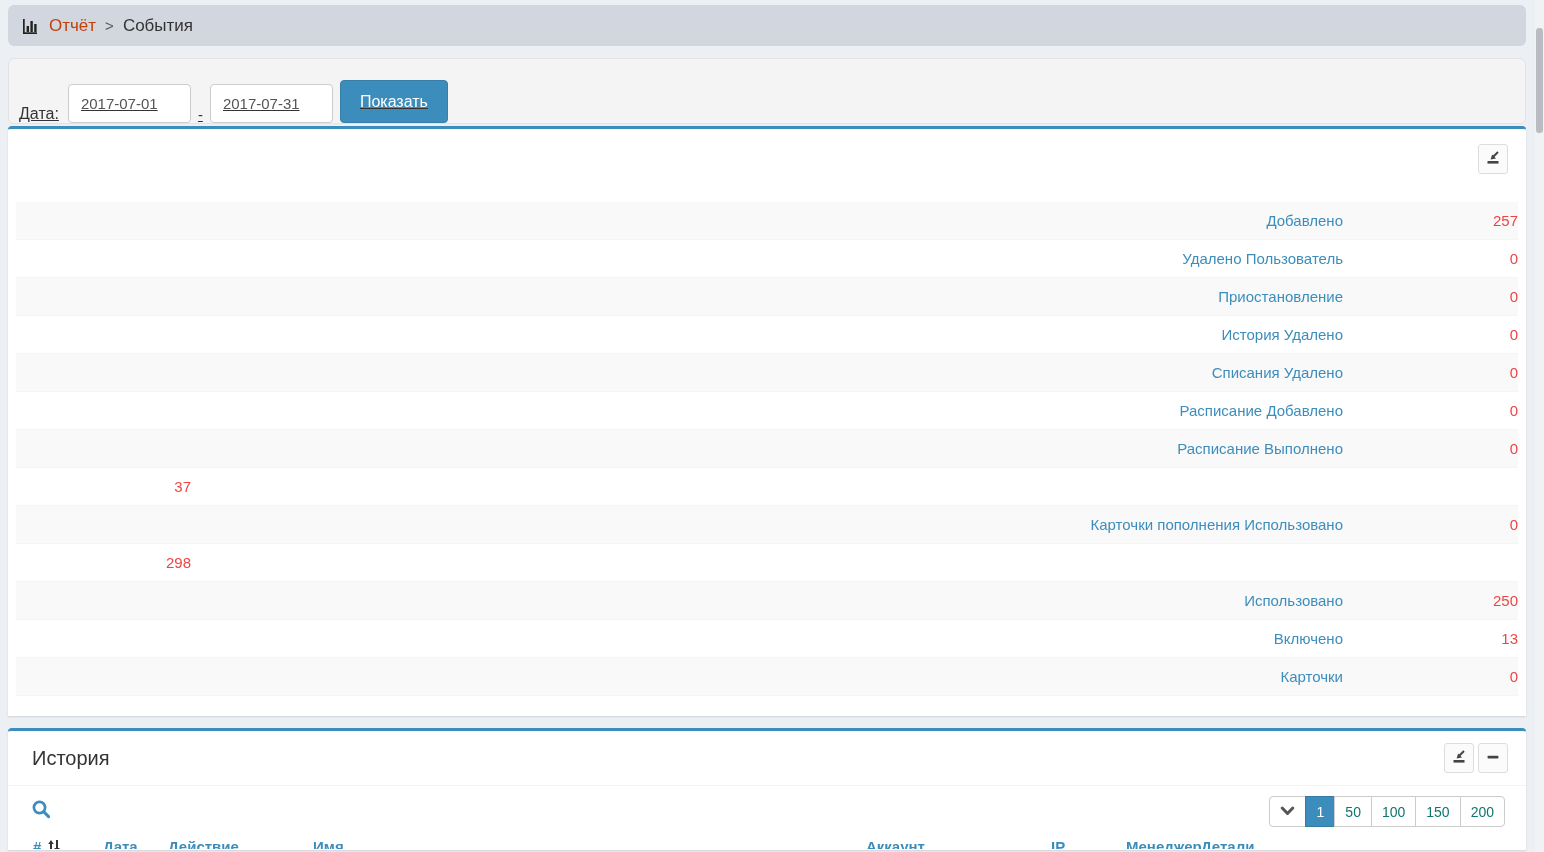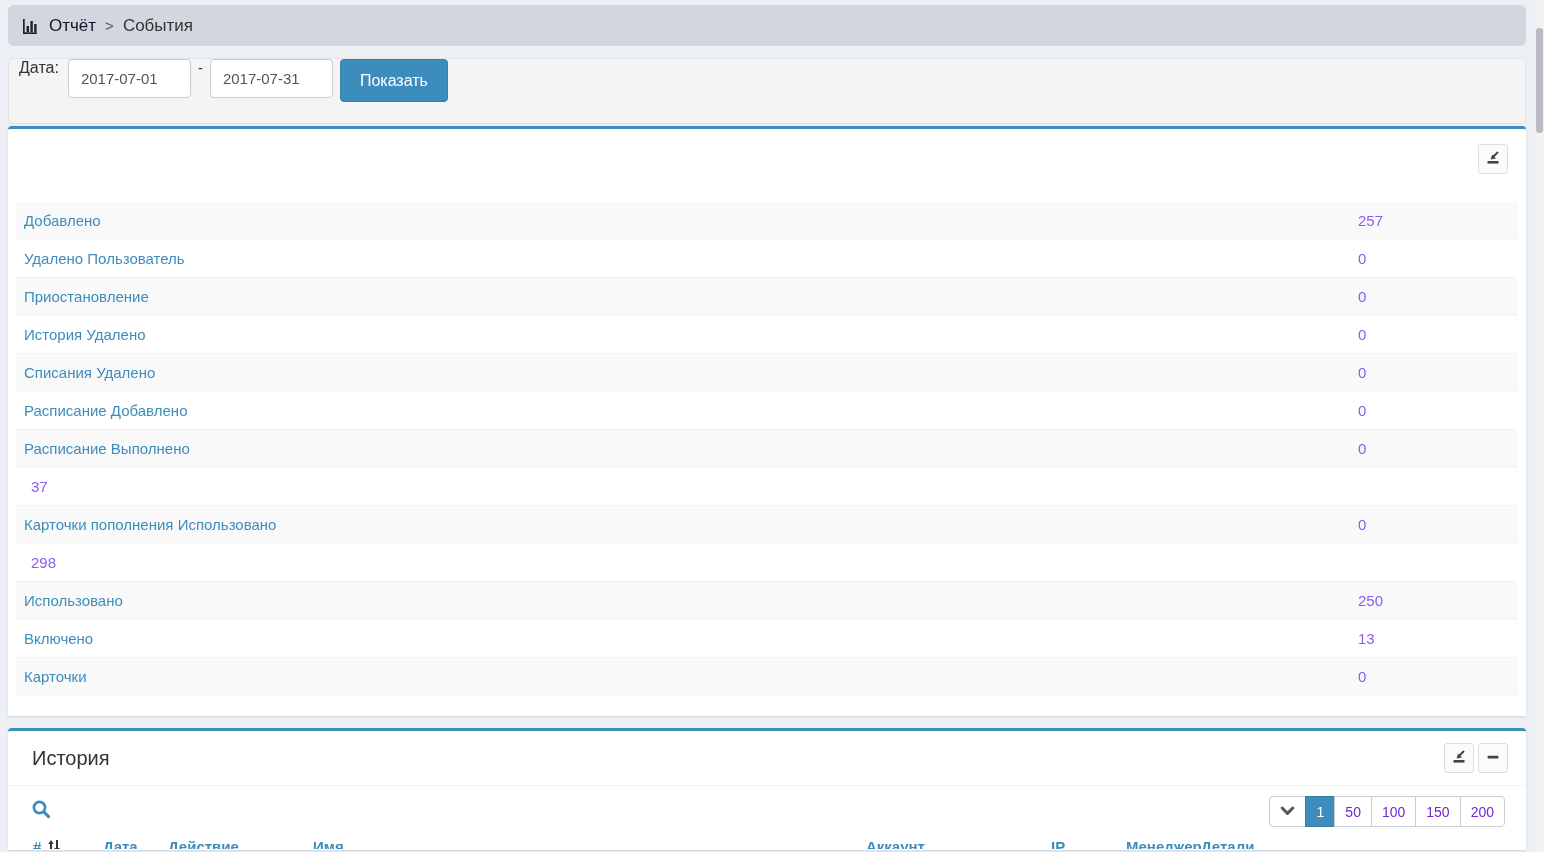--- a/index.html
+++ b/index.html
@@ -12,27 +12,27 @@
   }
   .content { position:absolute; left:8px; top:0; width:1518px; }
 
   
   .breadcrumb-bar {
     margin-top:5px; height:41px; background:#d2d6de; border-radius:6px;
     display:flex; align-items:center; padding:0 14px; font-size:17px; color:#333;
   }
   .bc-icon { display:flex; align-items:center; margin-right:9px; }
   .bc-sep { color:#555; font-size:15px; margin:0 9px; }
-  .bc-link { color:#0f172a; }
+  .bc-link { color:#c2410c; }
 
   
   .filter-bar {
     margin-top:12px; height:66px; background:#f4f4f4;
     border:1px solid #e3e3e3; border-radius:6px;
-    display:flex; align-items:flex-start; padding:0 10px;
+    display:flex; align-items:flex-end; padding:0 10px;text-decoration:underline;
   }
   .date-label { font-size:16px; color:#333; margin-right:9px; }
   .date-input {
     width:123px; height:39px; background:#fff; border:1px solid #ccc; border-radius:4px;
     padding:0 12px; font-size:15px; color:#555; font-family:"Liberation Sans",sans-serif;
   }
   .range-sep { margin:0 7px; color:#333; font-size:15px; }
   .btn-show {
     margin-left:7px; height:43px; padding:12px 19px; cursor:pointer;
     background:#3c8dbc; border:1px solid #367fa9; border-radius:4px;
@@ -44,40 +44,40 @@
     background:#fff; border-top:3px solid #3c8dbc; border-radius:4px 4px 0 0;
     box-shadow:0 1px 2px rgba(0,0,0,0.12);
   }
   .panel-summary { margin-top:2px; height:590px; position:relative; padding:15px 8px 8px; }
   .tool-btn {
     width:30px; height:30px; background:#fbfbfb; border:1px solid #ddd; border-radius:3px;
     display:flex; align-items:center; justify-content:center; cursor:pointer; padding:0;
   }
   .summary-export { position:absolute; top:15px; right:18px; }
 
-  .summary-table { margin-top:58px; }
+  .summary-table { margin-top:58px;text-align:right; }
   .srow { display:flex; align-items:center; height:38px; border-bottom:1px solid #f4f4f4; font-size:15px; }
   .srow:nth-child(odd) { background:#f9f9f9; }
   .srow a { flex:1; color:#3c8dbc; text-decoration:none; padding-left:8px; }
-  .srow .val { width:175px; padding-left:15px; color:#8b5cf6; }
+  .srow .val { width:175px; padding-left:15px; color:#ef4444; }
 
   
   .panel-history { margin-top:12px; height:122px; overflow:hidden; position:relative; }
   .ph-header {
     display:flex; align-items:center; justify-content:space-between;
     padding:12px 18px 12px 24px; border-bottom:1px solid #f4f4f4;
   }
   .ph-title { font-size:20px; font-weight:400; color:#333; margin:0; line-height:30px; }
   .ph-tools { display:flex; gap:4px; }
   .ph-body { position:relative; height:63px; }
   .search-btn { position:absolute; left:23px; top:13px; background:none; border:none; padding:0; cursor:pointer; }
   .pagination { position:absolute; right:21px; top:10px; display:flex; }
   .pg-btn {
     height:31px; min-width:30px; padding:0 10px; margin-left:-1px; cursor:pointer;
-    background:#fff; border:1px solid #ccc; color:#6d28d9; font-size:14px;
+    background:#fff; border:1px solid #ccc; color:#0f766e; font-size:14px;
     font-family:"Liberation Sans",sans-serif; display:flex; align-items:center; justify-content:center;
   }
   .pg-btn:first-child { border-radius:4px 0 0 4px; margin-left:0; }
   .pg-btn:last-child { border-radius:0 4px 4px 0; }
   .pg-btn.active { background:#3c8dbc; border-color:#357ca5; color:#fff; }
 
   .hist-cols { position:absolute; left:0; top:52px; width:100%; height:11px; overflow:hidden; }
   .hist-col { position:absolute; top:0; font-size:15px; font-weight:bold; color:#3c8dbc; white-space:nowrap; }
   .hist-sort { position:absolute; left:40px; top:1px; }
 

